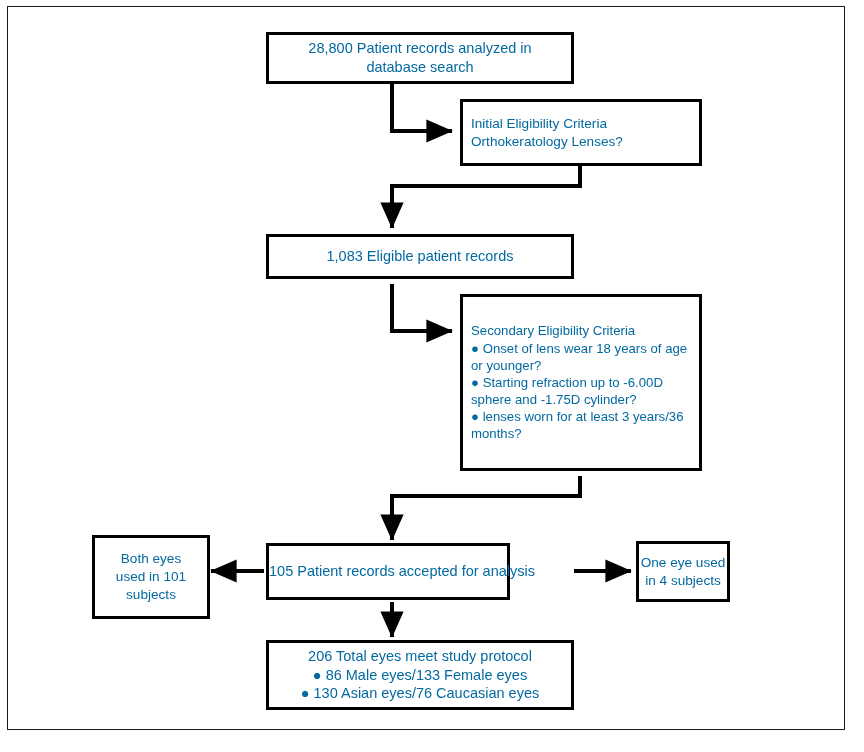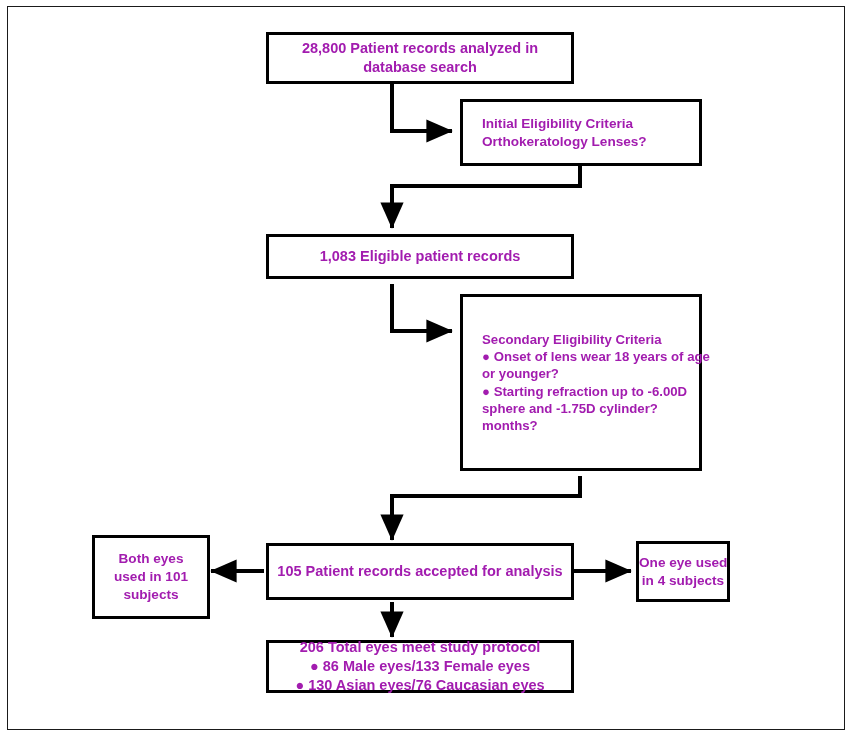--- a/index.html
+++ b/index.html
@@ -33,33 +33,33 @@
   .flow-box {
     position: absolute;
     box-sizing: border-box;
     border: 3px solid #000000;
     background: #ffffff;
     display: flex;
     flex-direction: column;
     justify-content: center;
   }
   .box-line {
-    font-weight: bold;
-    color: #a21caf;
+    font-weight: normal;
+    color: #0369a1;
     line-height: 1.30;
     white-space: nowrap;
   }
   .center-text .box-line {
     text-align: center;
   }
   .left-text .box-line {
     text-align: left;
   }
   .pad-lr {
-    padding-left: 19px;
+    padding-left: 8px;
     padding-right: 8px;
   }
   .fs15 { font-size: 14.5px; }
   .fs14 { font-size: 13.6px; }
   .fs13 { font-size: 13.2px; }
 </style>
 </head>
 <body>
 
 <div id="figure-frame"></div>
@@ -108,35 +108,36 @@
 <div class="flow-box center-text" style="left:266px; top:234px; width:308px; height:45px;">
   <div class="box-line fs15">1,083 Eligible patient records</div>
 </div>
 
 <div class="flow-box left-text pad-lr" style="left:460px; top:294px; width:242px; height:177px;">
   <div class="box-line fs13">Secondary Eligibility Criteria</div>
   <div class="box-line fs13">● Onset of lens wear 18 years of age</div>
   <div class="box-line fs13">or younger?</div>
   <div class="box-line fs13">● Starting refraction up to -6.00D</div>
   <div class="box-line fs13">sphere and -1.75D cylinder?</div>
+  <div class="box-line fs13">● lenses worn for at least 3 years/36</div>
   <div class="box-line fs13">months?</div>
 </div>
 
-<div class="flow-box center-text" style="left:266px; top:543px; width:308px; height:57px;">
+<div class="flow-box center-text" style="left:266px; top:543px; width:244px; height:57px;">
   <div class="box-line fs15">105 Patient records accepted for analysis</div>
 </div>
 
 <div class="flow-box center-text" style="left:92px; top:535px; width:118px; height:84px;">
   <div class="box-line fs14">Both eyes</div>
   <div class="box-line fs14">used in 101</div>
   <div class="box-line fs14">subjects</div>
 </div>
 
 <div class="flow-box center-text" style="left:636px; top:541px; width:94px; height:61px;">
   <div class="box-line fs14">One eye used</div>
   <div class="box-line fs14">in 4 subjects</div>
 </div>
 
-<div class="flow-box center-text" style="left:266px; top:640px; width:308px; height:53px;">
+<div class="flow-box center-text" style="left:266px; top:640px; width:308px; height:70px;">
   <div class="box-line fs15">206 Total eyes meet study protocol</div>
   <div class="box-line fs15">● 86 Male eyes/133 Female eyes</div>
   <div class="box-line fs15">● 130 Asian eyes/76 Caucasian eyes</div>
 </div>
 
 </body></html>

